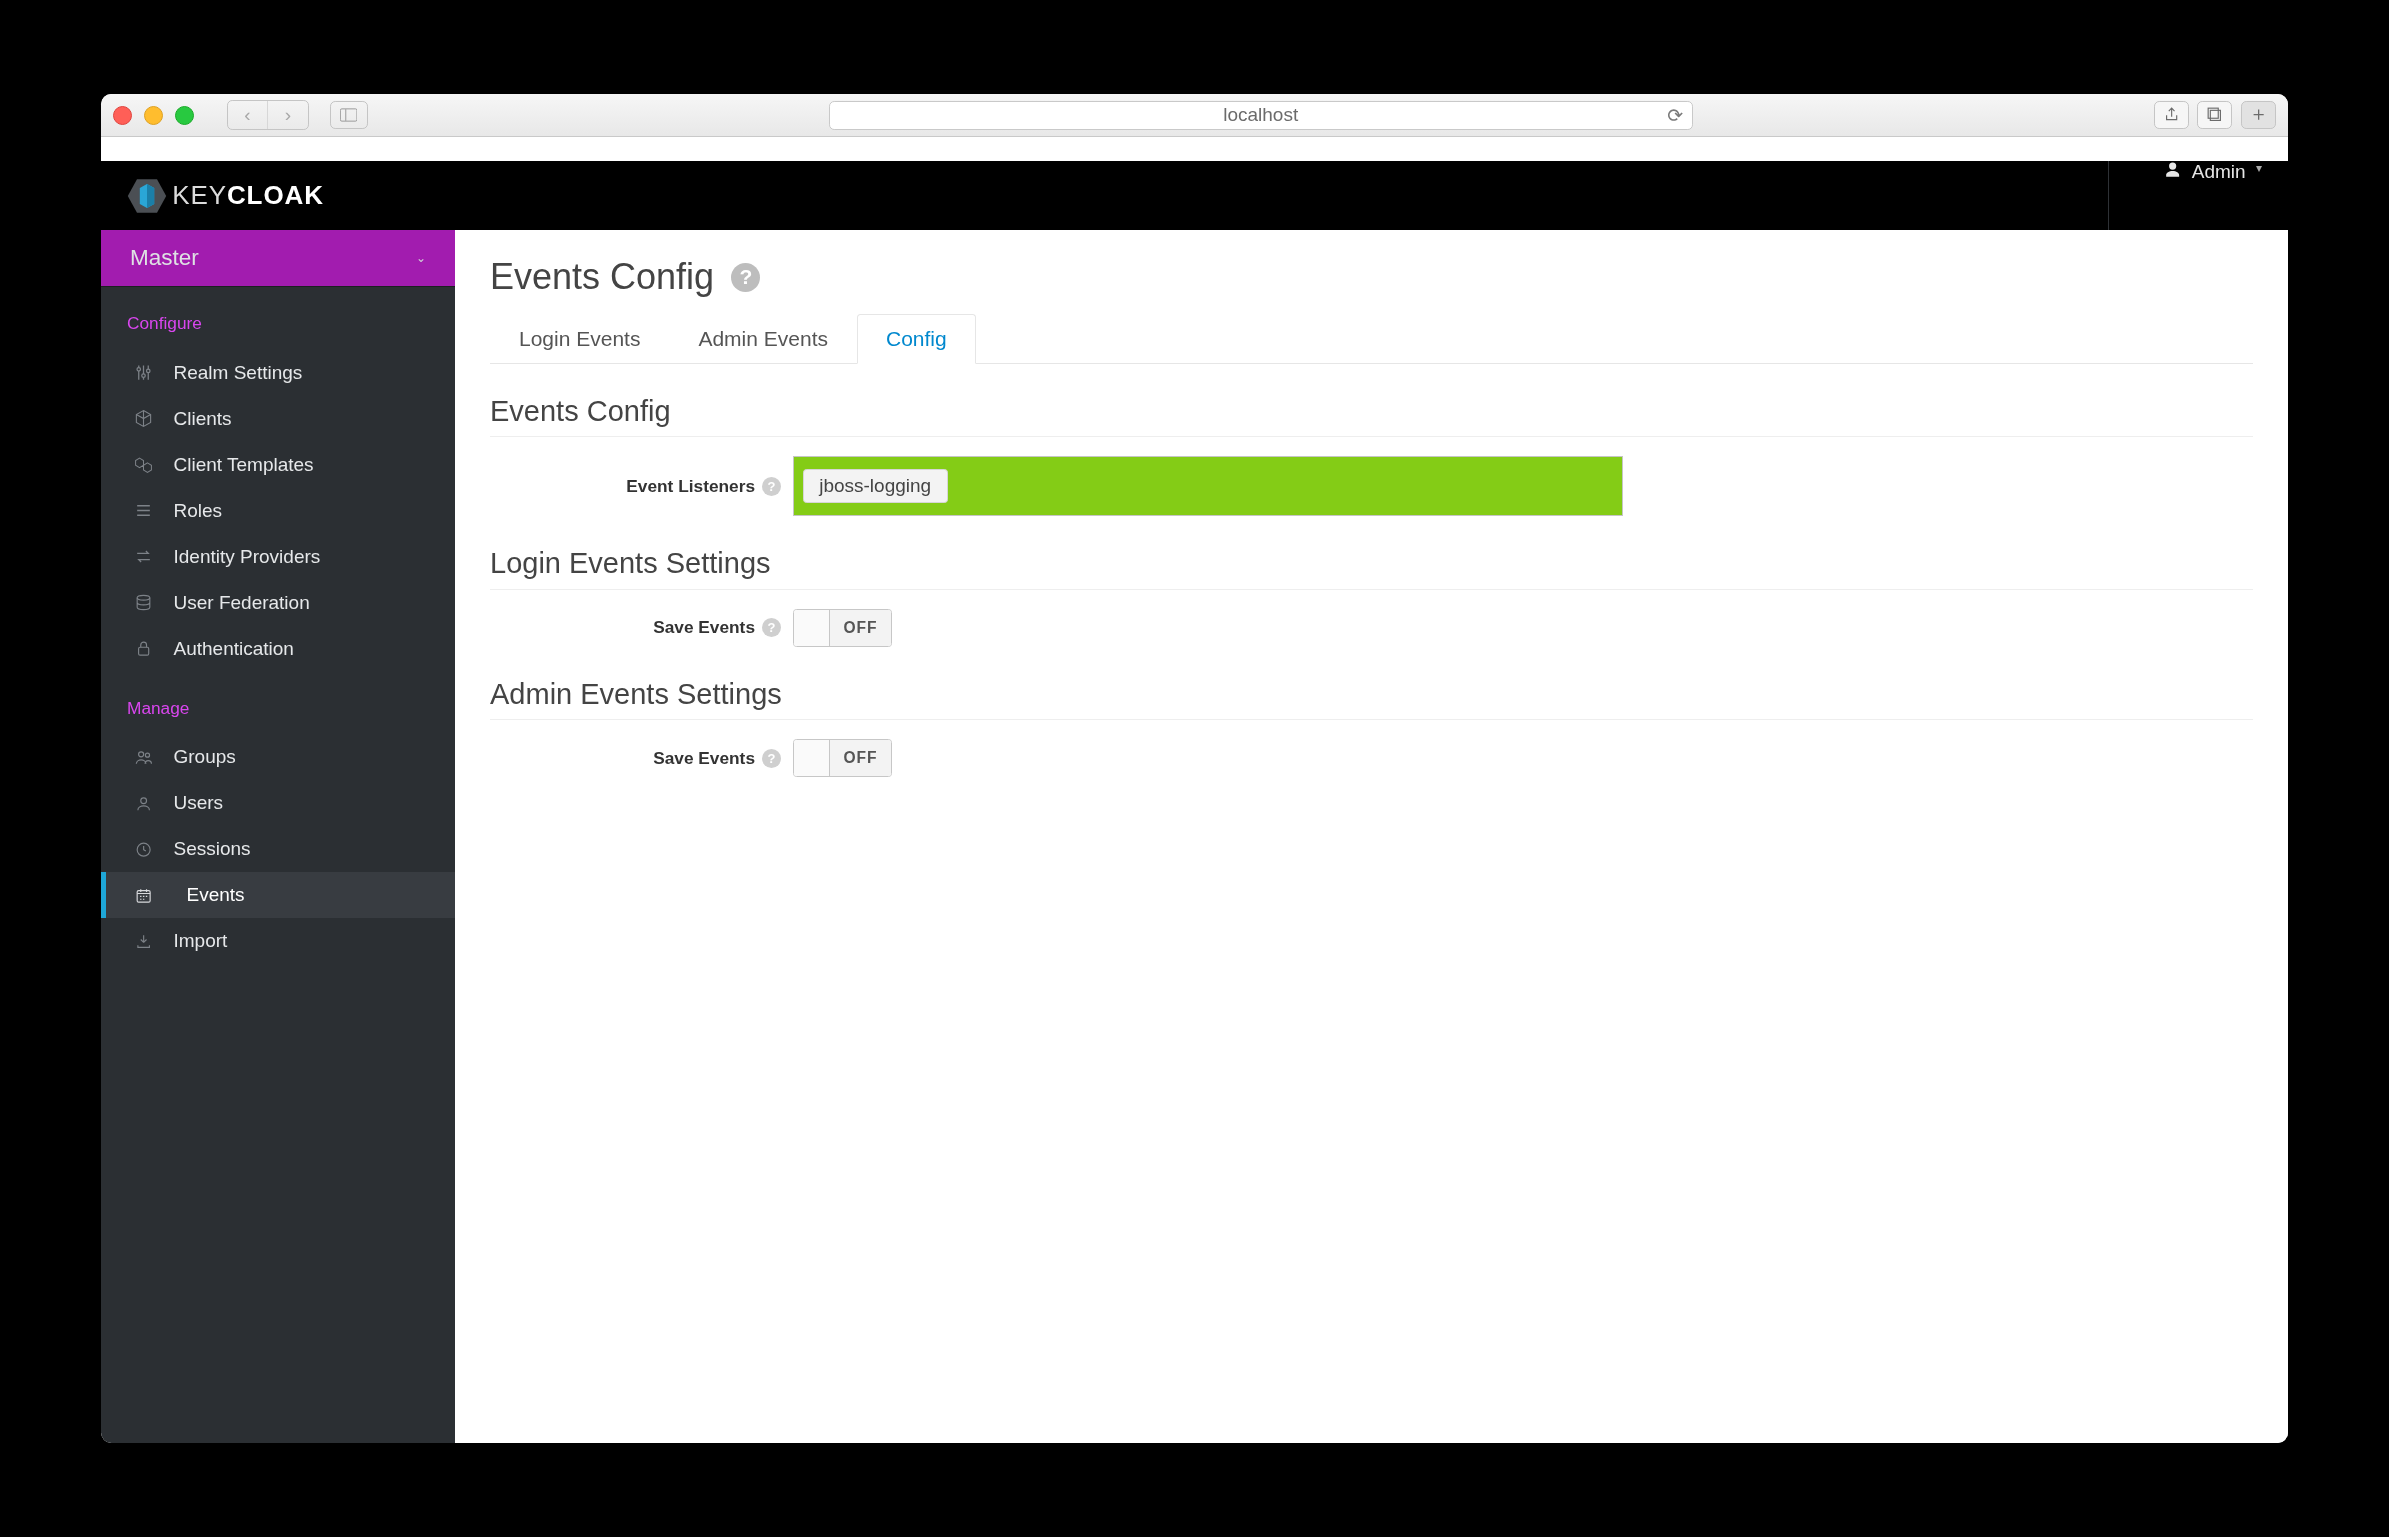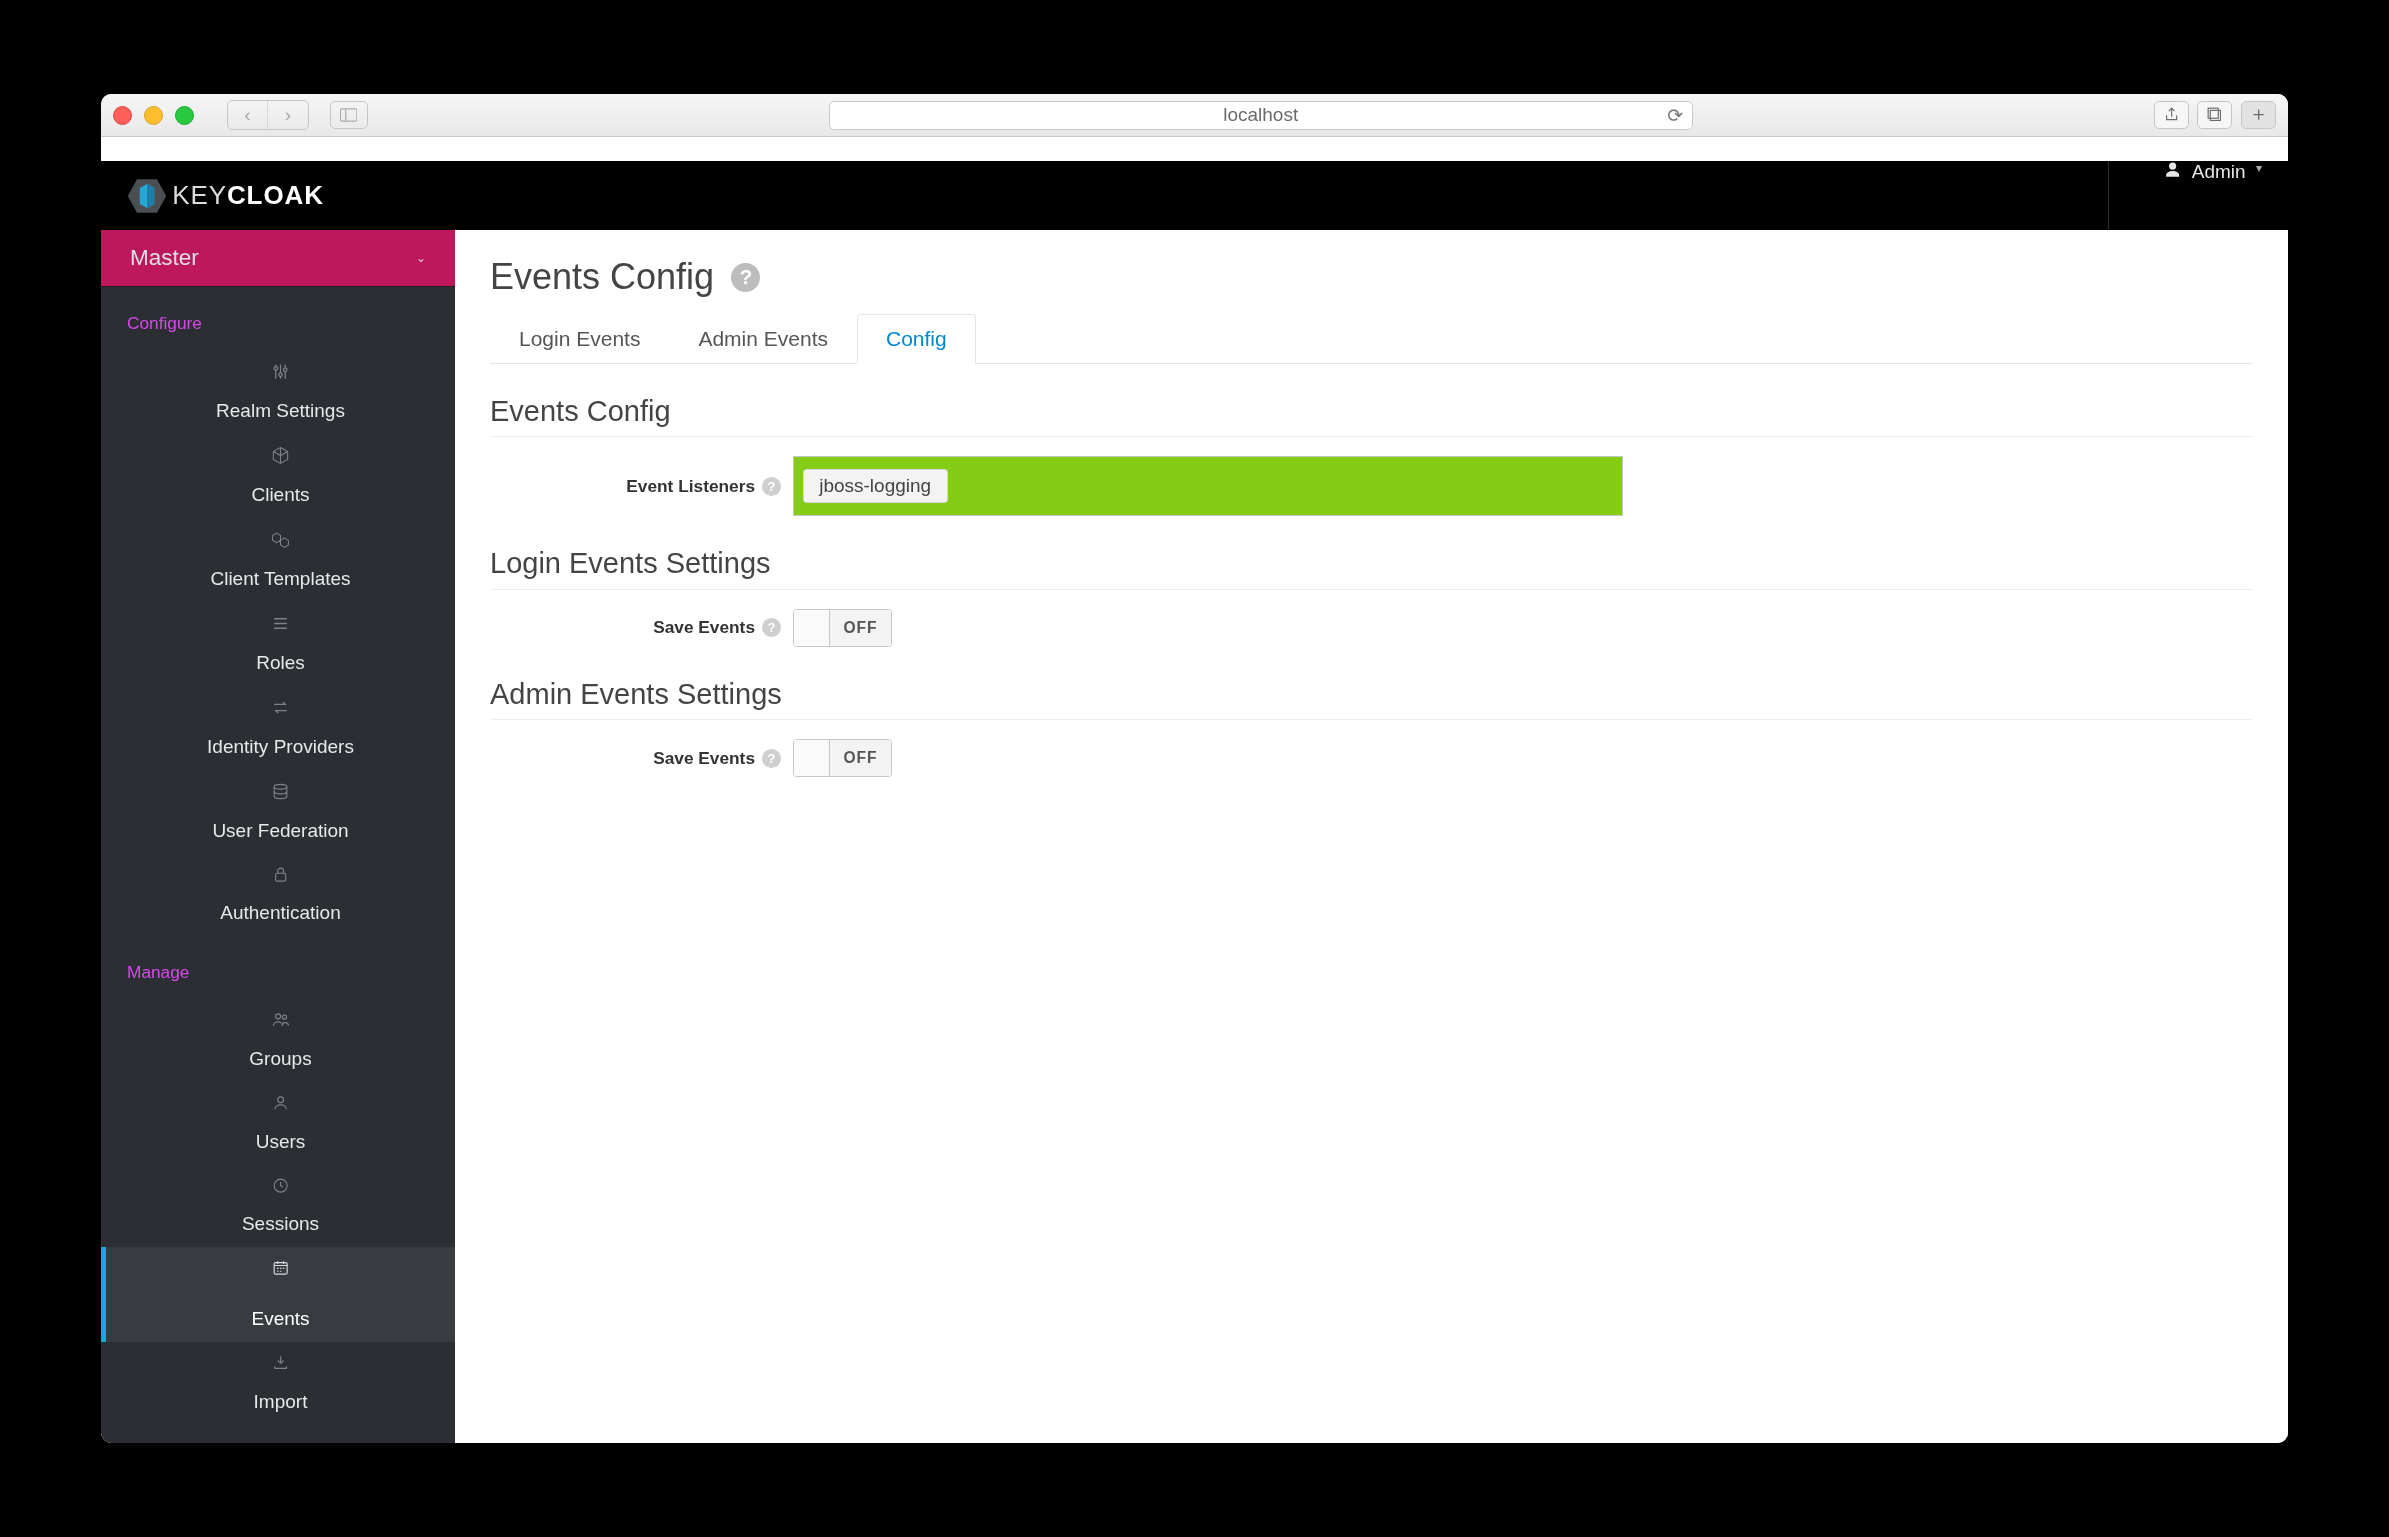--- a/index.html
+++ b/index.html
@@ -90,39 +90,38 @@
   .app-body { flex:1; display:flex; }
   .sidebar {
     width: 354px;
     background: #2b2f33;
     color:#dfe1e4;
     display:flex;
     flex-direction:column;
   }
   .realm-select{
     height:57px;
-    background:#be185d;
+    background:#a21caf;
     display:flex;align-items:center;justify-content:space-between;
     padding:8px 29px;
     font-size:22.5px;
     border-bottom:0.9px solid #1d1f22;
   }
   .realm-select .chev{color:#cfd2d6;font-size:12px;}
   .side-section-title{
     color:#d946ef;
     font-size:17.3px;
     padding: 26px 26px 15.6px 26px;
   }
   .nav-item{
     display:flex;align-items:center;gap:19px;
     padding: 12px 26px 12px 31px;
     font-size:19px;
     color:#e6e8ea;
     cursor:pointer;
-    flex-direction:column;
   }
   .nav-item .ni-icon{width:22.5px;color:#7d8288;display:flex;justify-content:center;}
   .nav-item.active{
     background:#383c41;
     border-left:5.2px solid #1ea7d8;
     padding-left:26px;
     color:#fff;
     gap:32px;
   }
   .nav-item.active .ni-icon{color:#d8dadd;}

